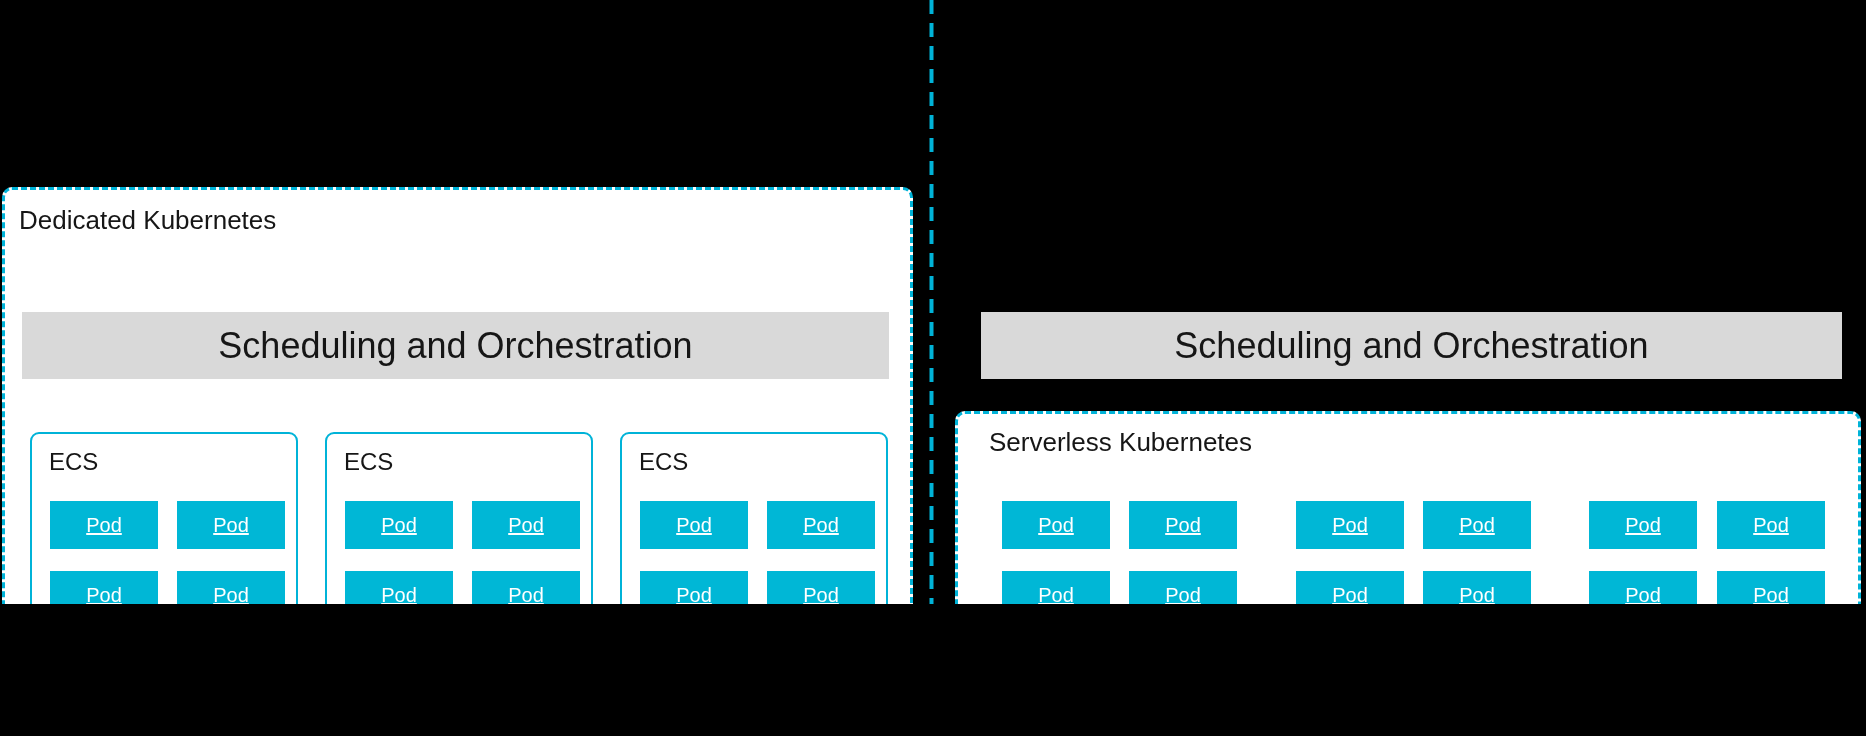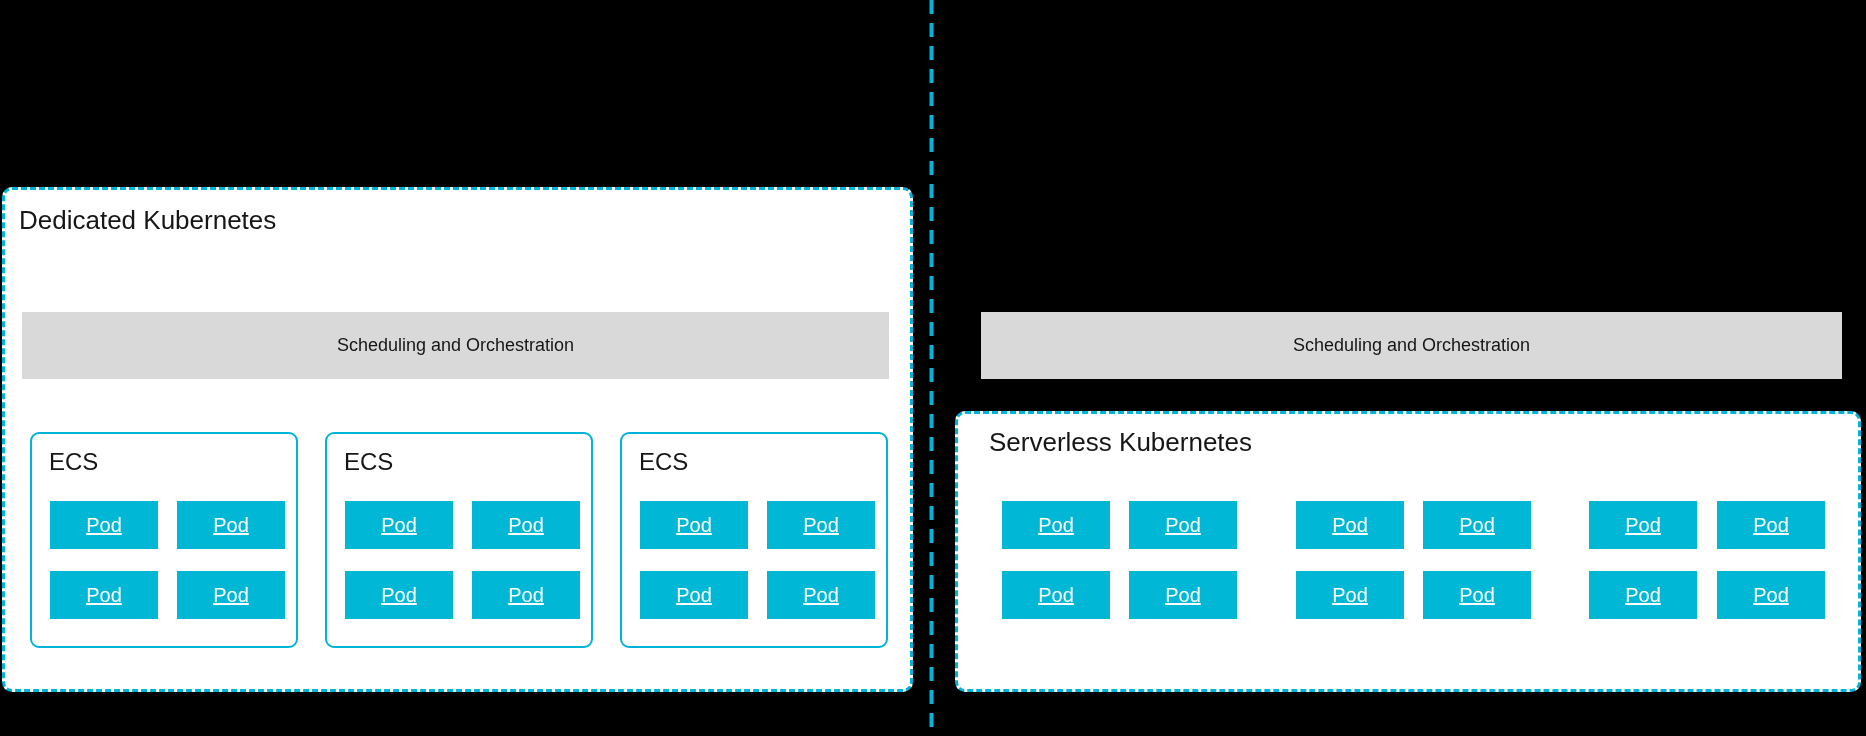--- a/index.html
+++ b/index.html
@@ -9,21 +9,21 @@
     --bar-gray:#d9d9d9;
     --box-white:#ffffff;
     --text-dark:#161616;
     --pod-text:#ffffff;
   }
   *{box-sizing:border-box;margin:0;padding:0;}
   html,body{background:var(--background);}
   body{font-family:"Liberation Sans", sans-serif;}
   .stage{
     position:relative;
-    width:1866px;height:736px;
+    width:1866px;height:604px;
     background:var(--background);
     overflow:hidden;
   }
   .divider-svg{position:absolute;left:0;top:0;width:1866px;height:736px;pointer-events:none;}
   .panel{
     position:absolute;
     background:var(--box-white);
     border:3px dashed var(--accent-cyan);
     border-radius:10px;
   }
@@ -36,21 +36,21 @@
     white-space:nowrap;
     line-height:1.2;
   }
   .title-dedicated{left:14px;top:15px;}
   .title-serverless{left:31px;top:13px;}
   .sched-bar{
     position:absolute;
     background:var(--bar-gray);
     color:var(--text-dark);
     display:flex;align-items:center;justify-content:center;
-    font-size:18px;
+    font-size:36px;
     white-space:nowrap;
   }
   .sched-bar-left{left:17px;top:122px;width:867px;height:67px;}
   .sched-bar-right{left:981px;top:312px;width:861px;height:67px;}
   .ecs-box{
     position:absolute;
     width:268px;height:216px;
     top:242px;
     background:var(--box-white);
     border:2px solid var(--accent-cyan);

